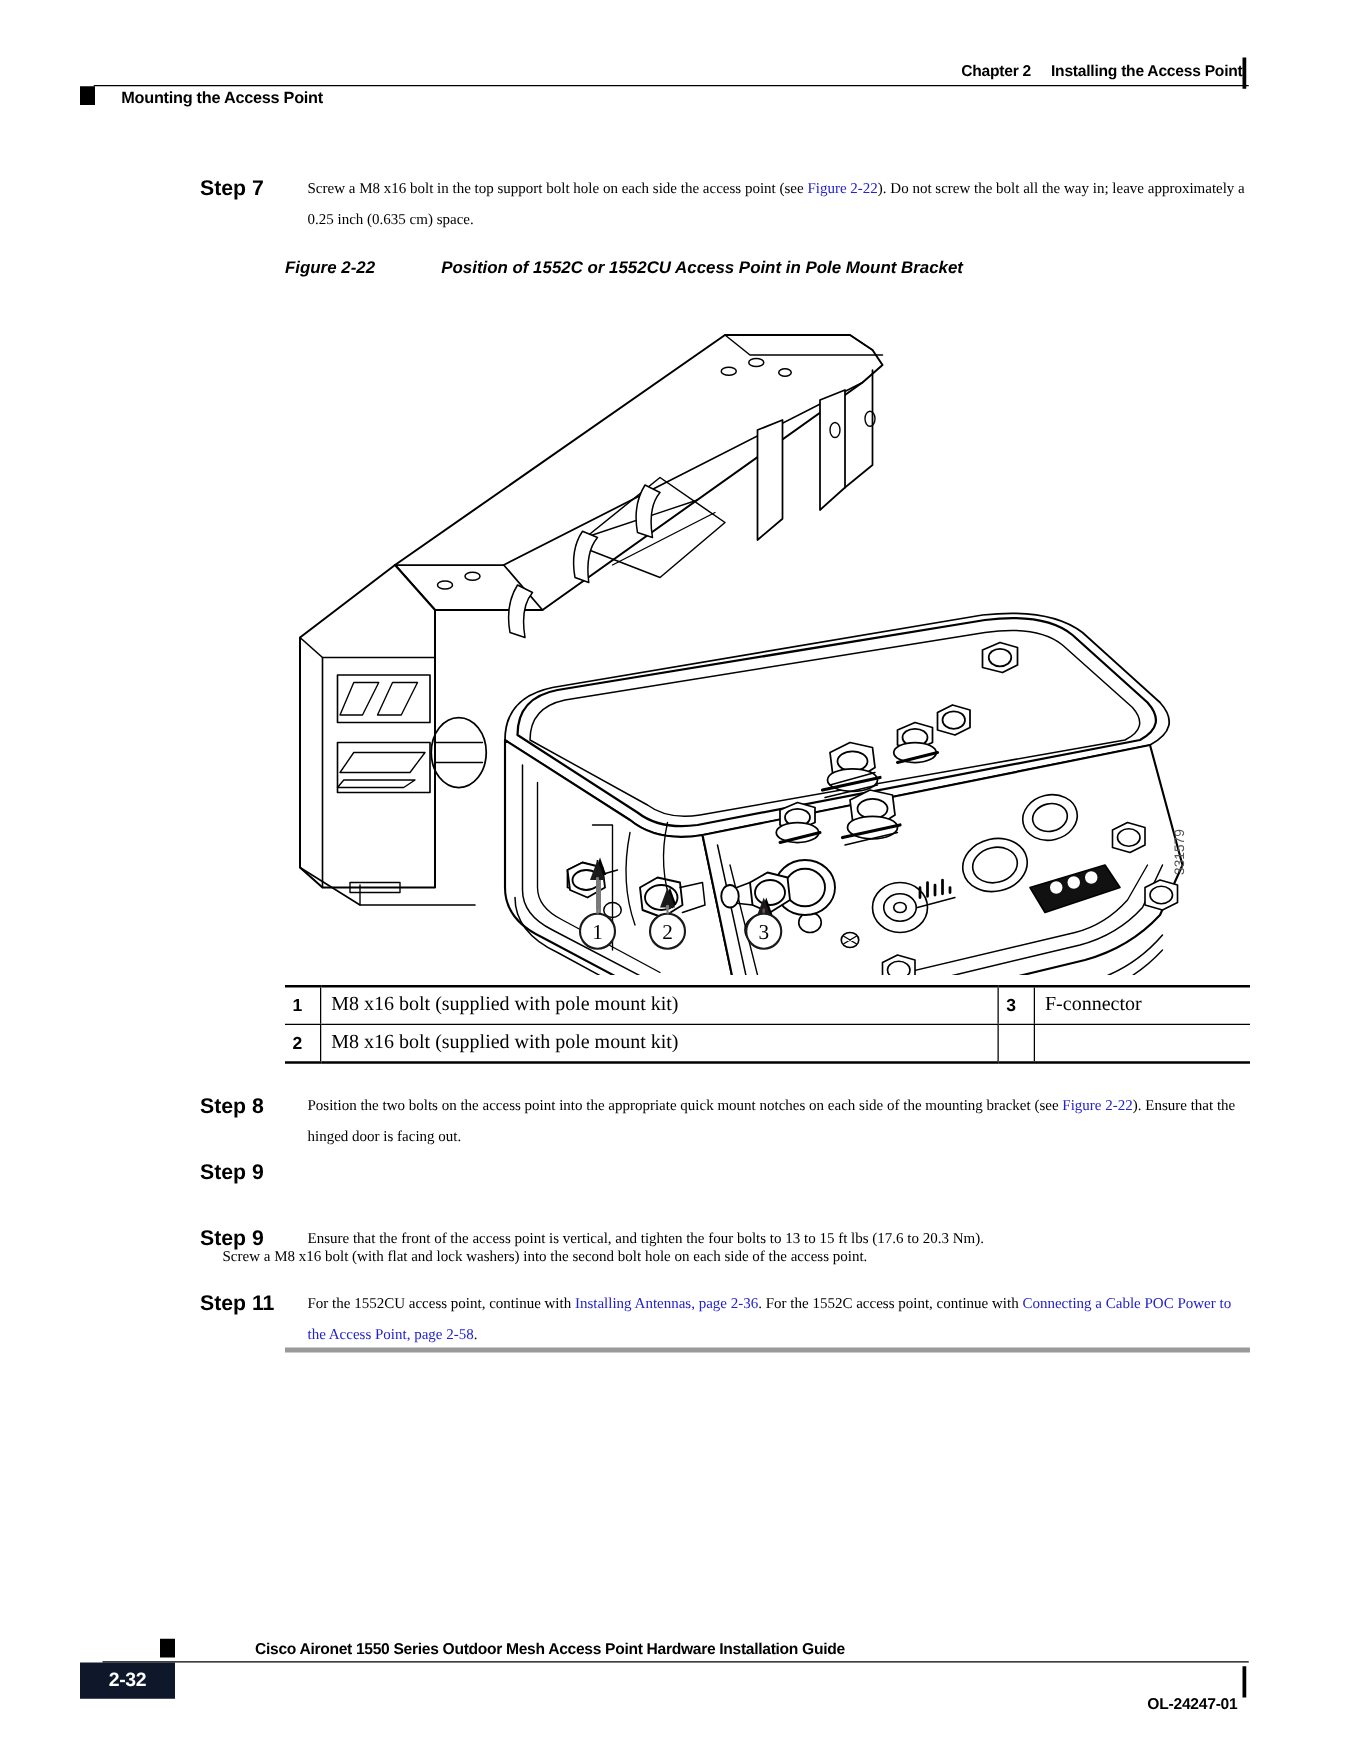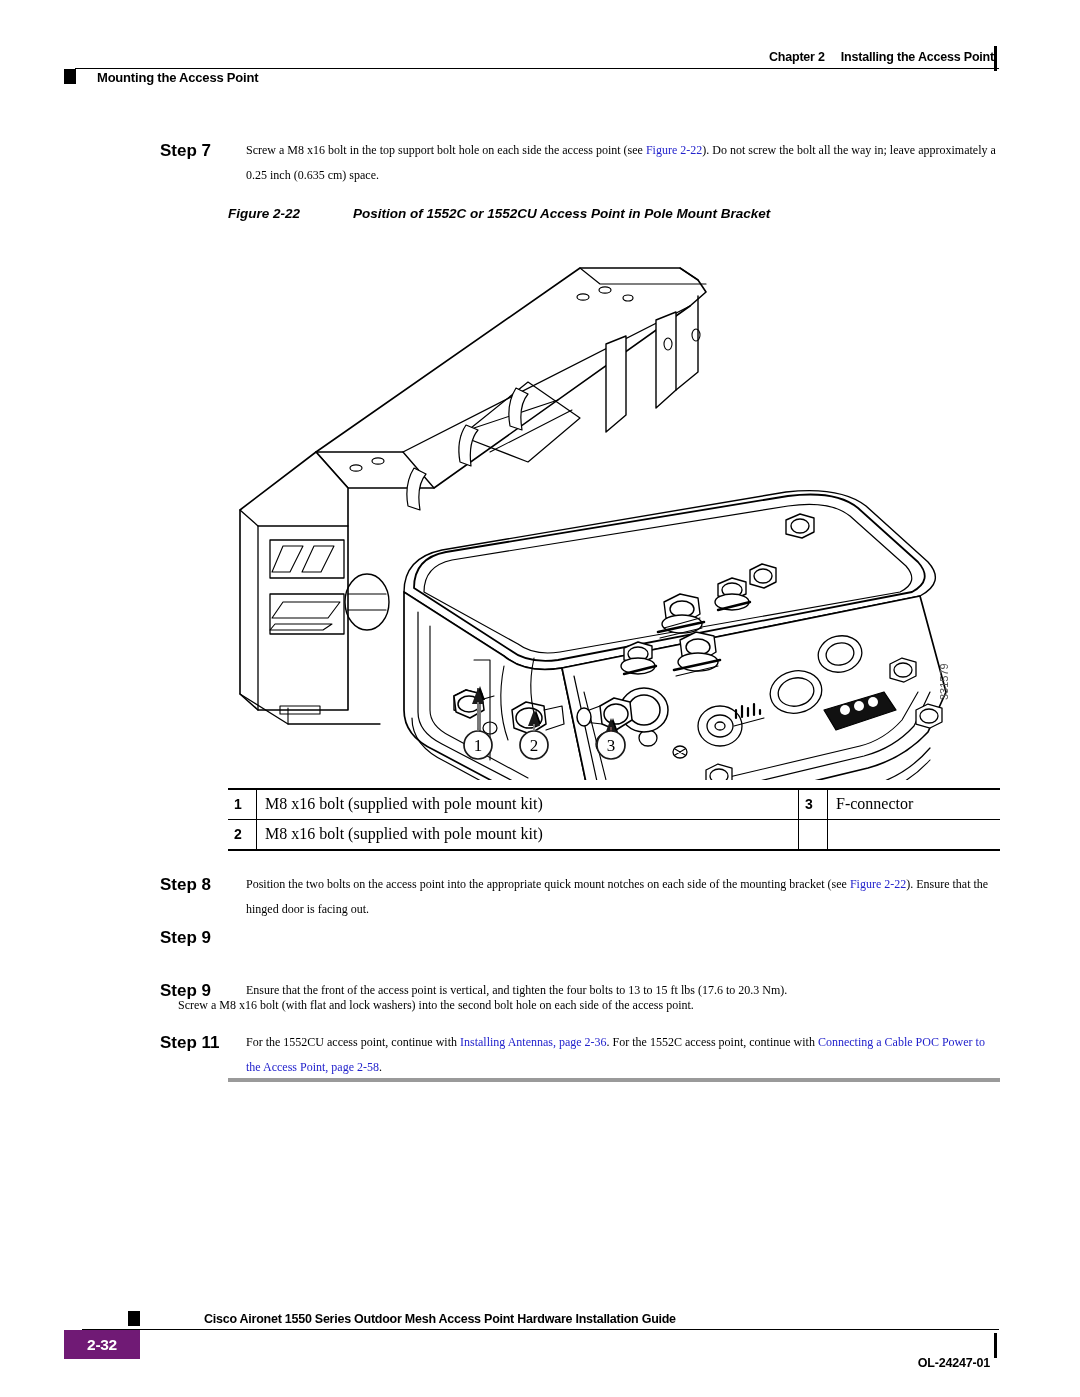--- a/index.html
+++ b/index.html
@@ -191,21 +191,21 @@
     width: 917px;
     height: 1px;
     background: #000000;
   }
   .ftr-pagebox {
     position: absolute;
     left: 64px;
     top: 30px;
     width: 76px;
     height: 29px;
-    background: #701a75;
+    background: #0f172a;
     color: #ffffff;
     font-family: "Liberation Sans", sans-serif;
     font-weight: bold;
     font-size: 15.5px;
     display: flex;
     align-items: center;
     justify-content: center;
     letter-spacing: -0.3px;
   }
   .ftr-square {

